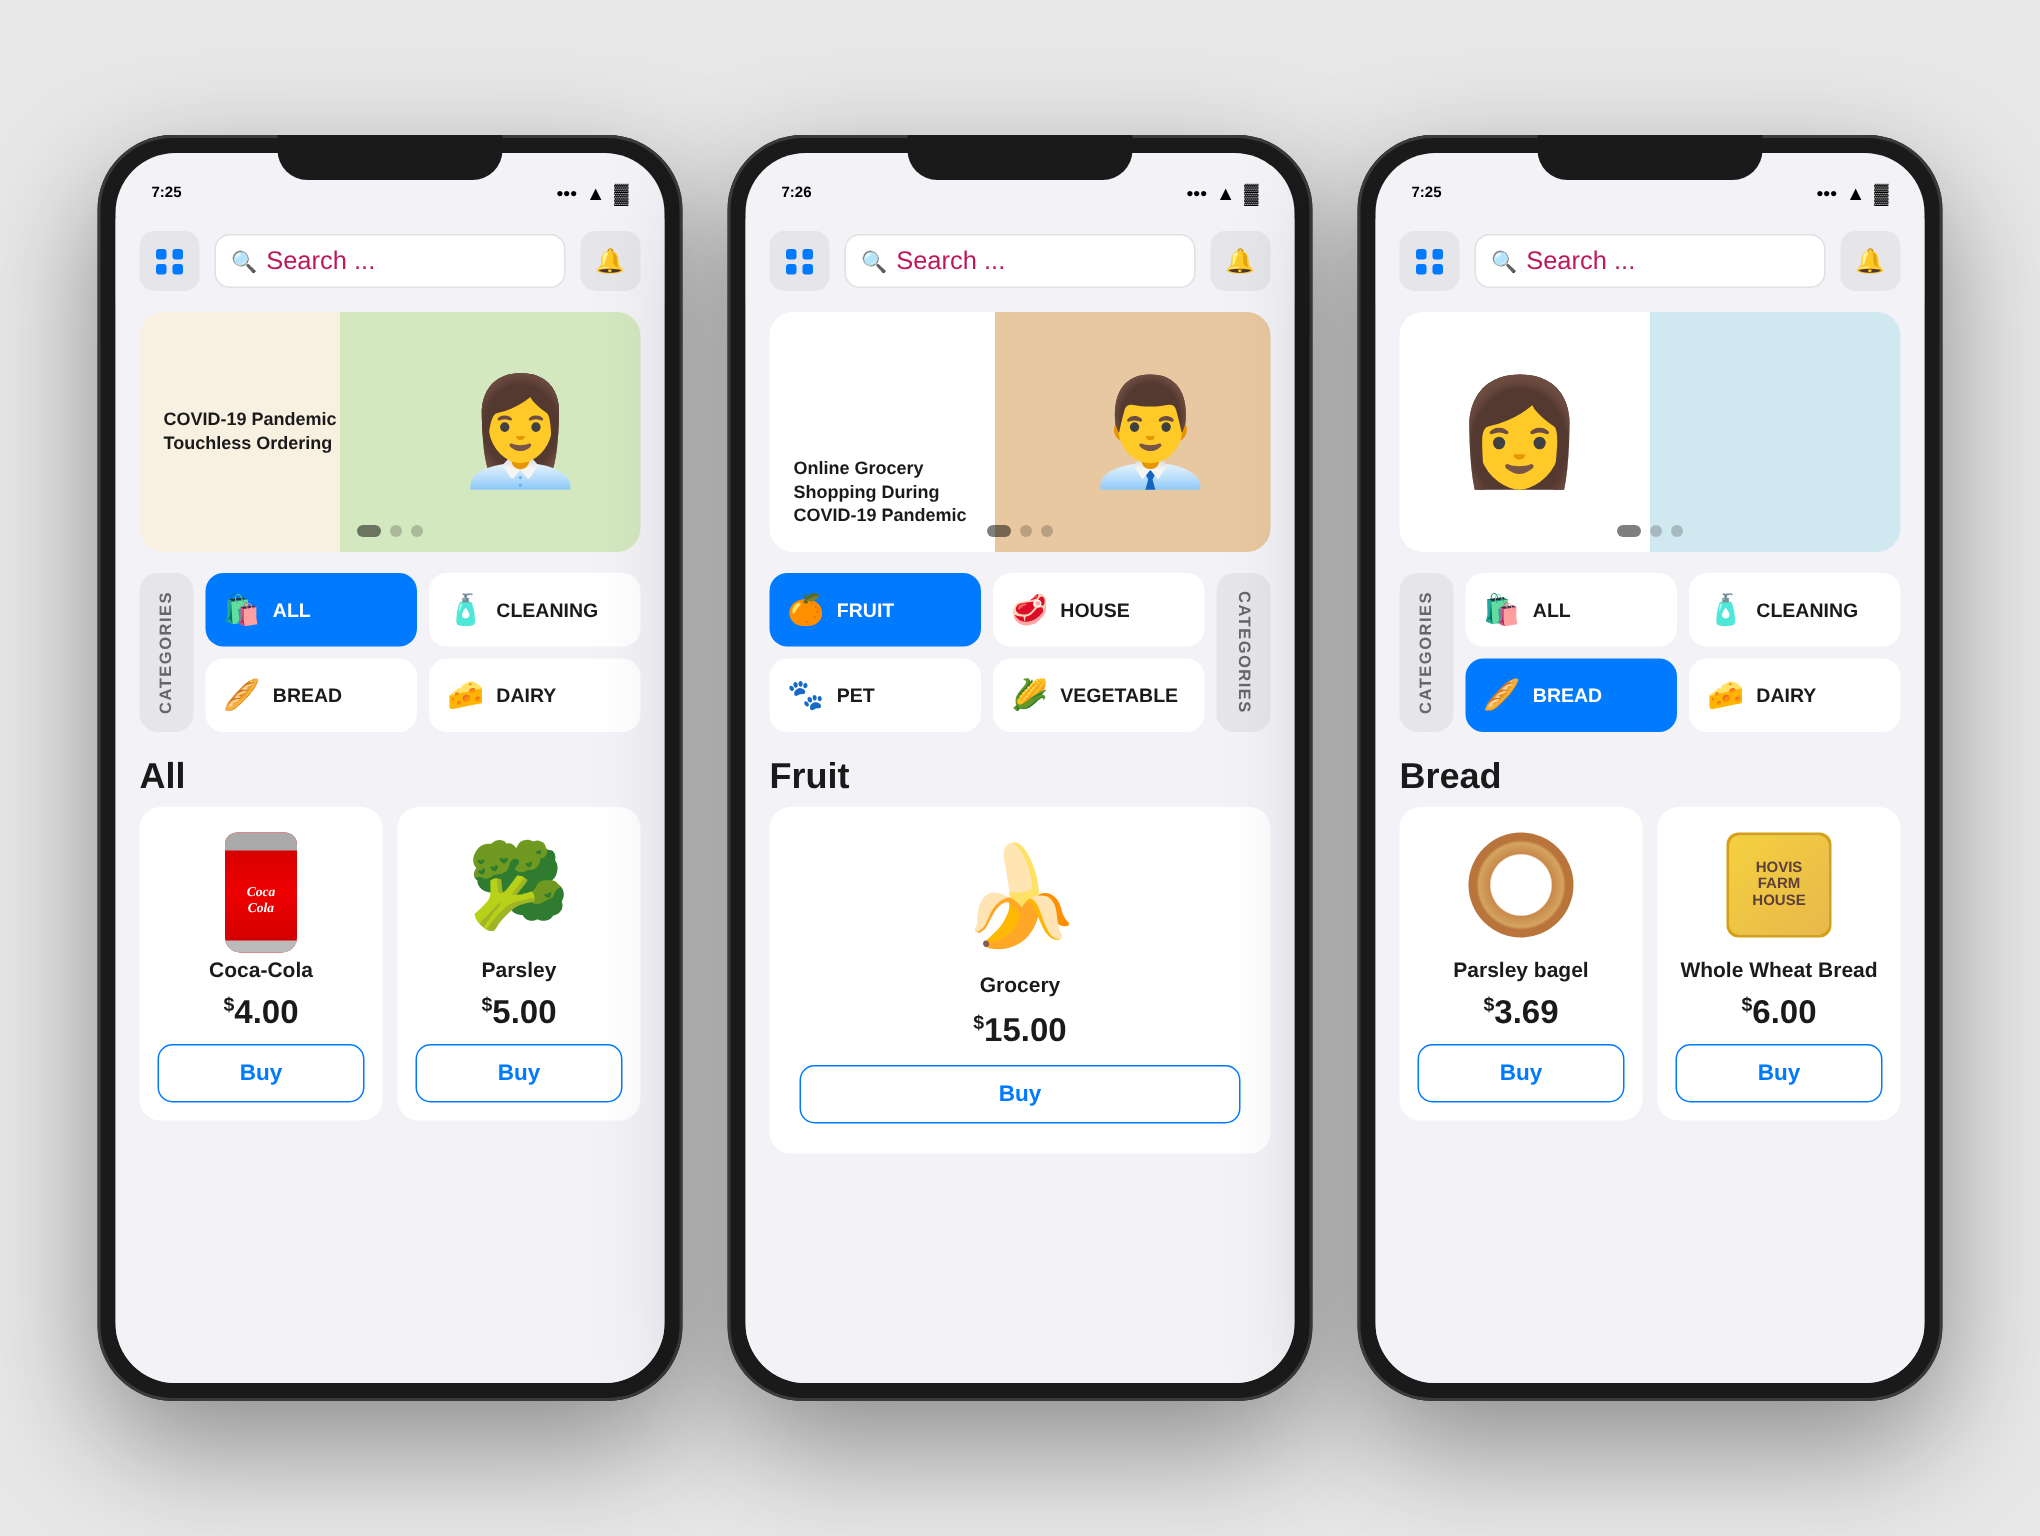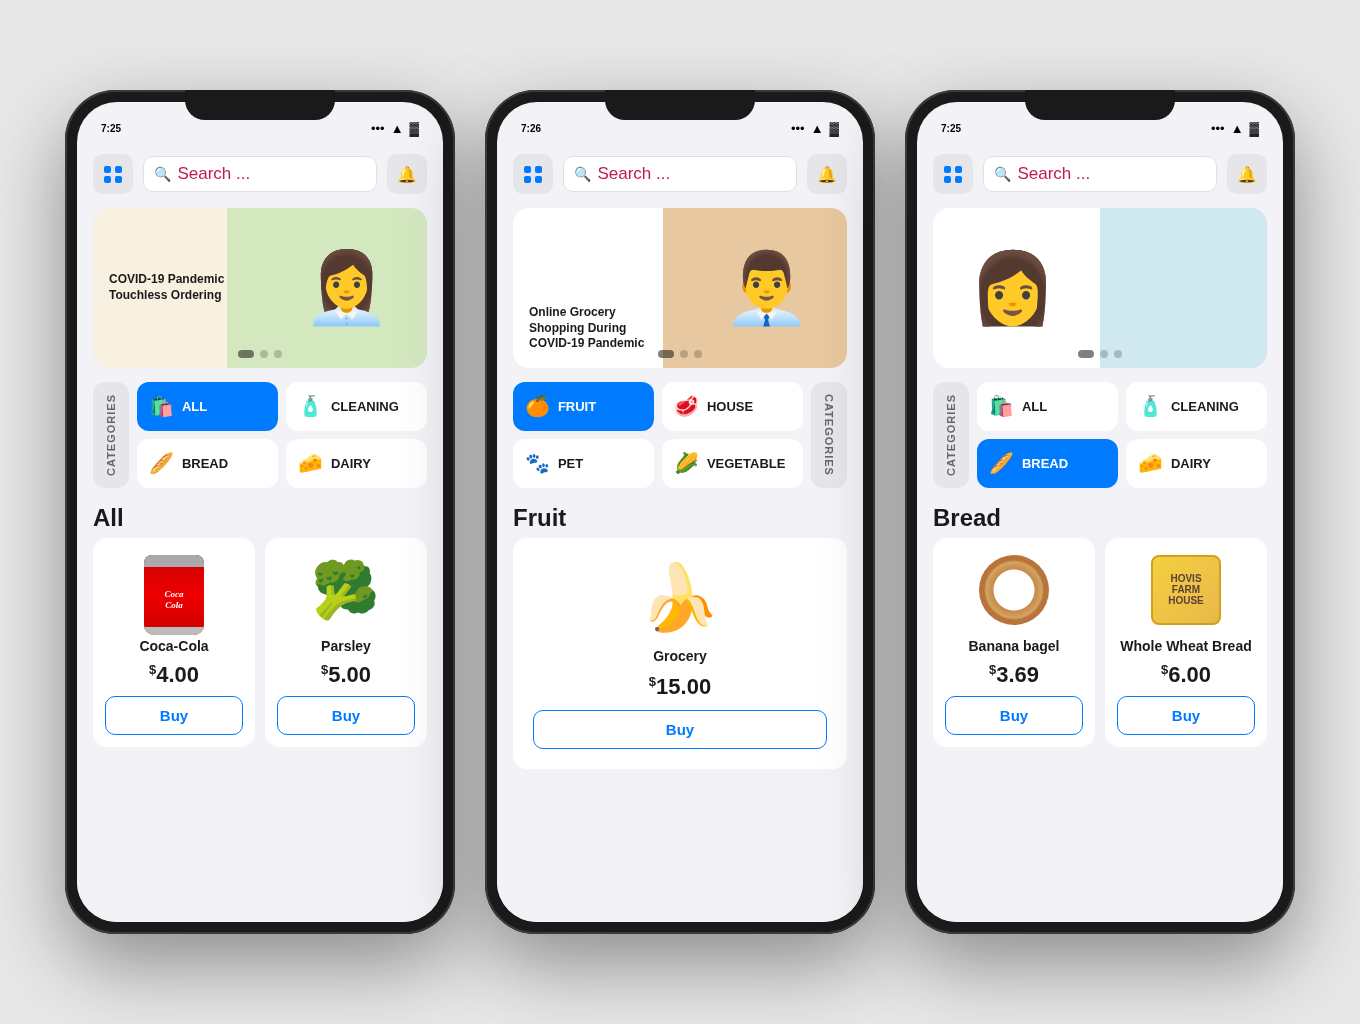--- a/index.html
+++ b/index.html
@@ -349,21 +349,21 @@
       font-size: 11px;
       font-weight: 600;
       color: #666;
       letter-spacing: 1px;
       padding: 12px 8px;
       min-width: 36px;
     }
 
     
     .cola-can {
-      width: 60px;
+      width: 48px;
       height: 80px;
       background: linear-gradient(180deg, #cc0000, #ee0000, #cc0000);
       border-radius: 8px 8px 10px 10px;
       position: relative;
       display: flex;
       align-items: center;
       justify-content: center;
       color: white;
       font-size: 8px;
       font-weight: bold;
@@ -675,21 +675,21 @@
         </div>
 
         <div class="section-title">Bread</div>
 
         <div class="product-grid">
 
           <div class="product-card">
             <div class="product-image">
               <div class="turkish-bagel"></div>
             </div>
-            <div class="product-name">Banana bagel</div>
+            <div class="product-name">Parsley bagel</div>
             <div class="product-price">
               <sup>$</sup><span>3.69</span>
             </div>
             <button class="buy-btn">Buy</button>
           </div>
 
           <div class="product-card">
             <div class="product-image">
               <div class="hovis-bread">HOVIS<br>FARM<br>HOUSE</div>
             </div>

